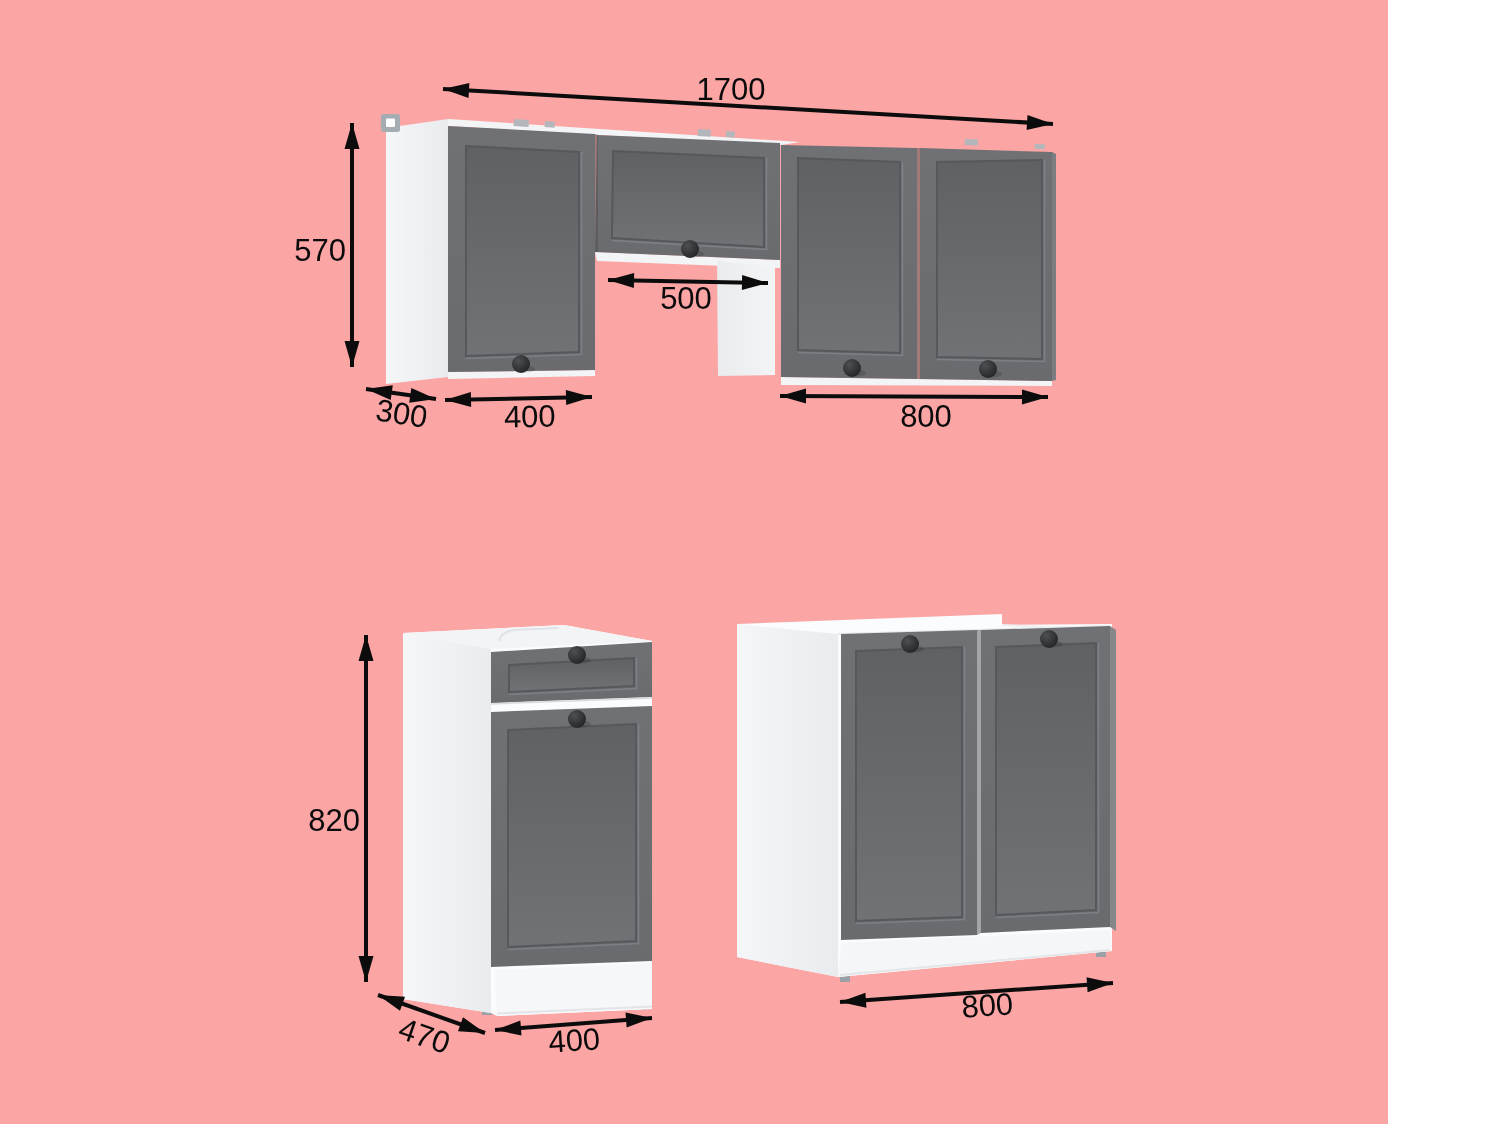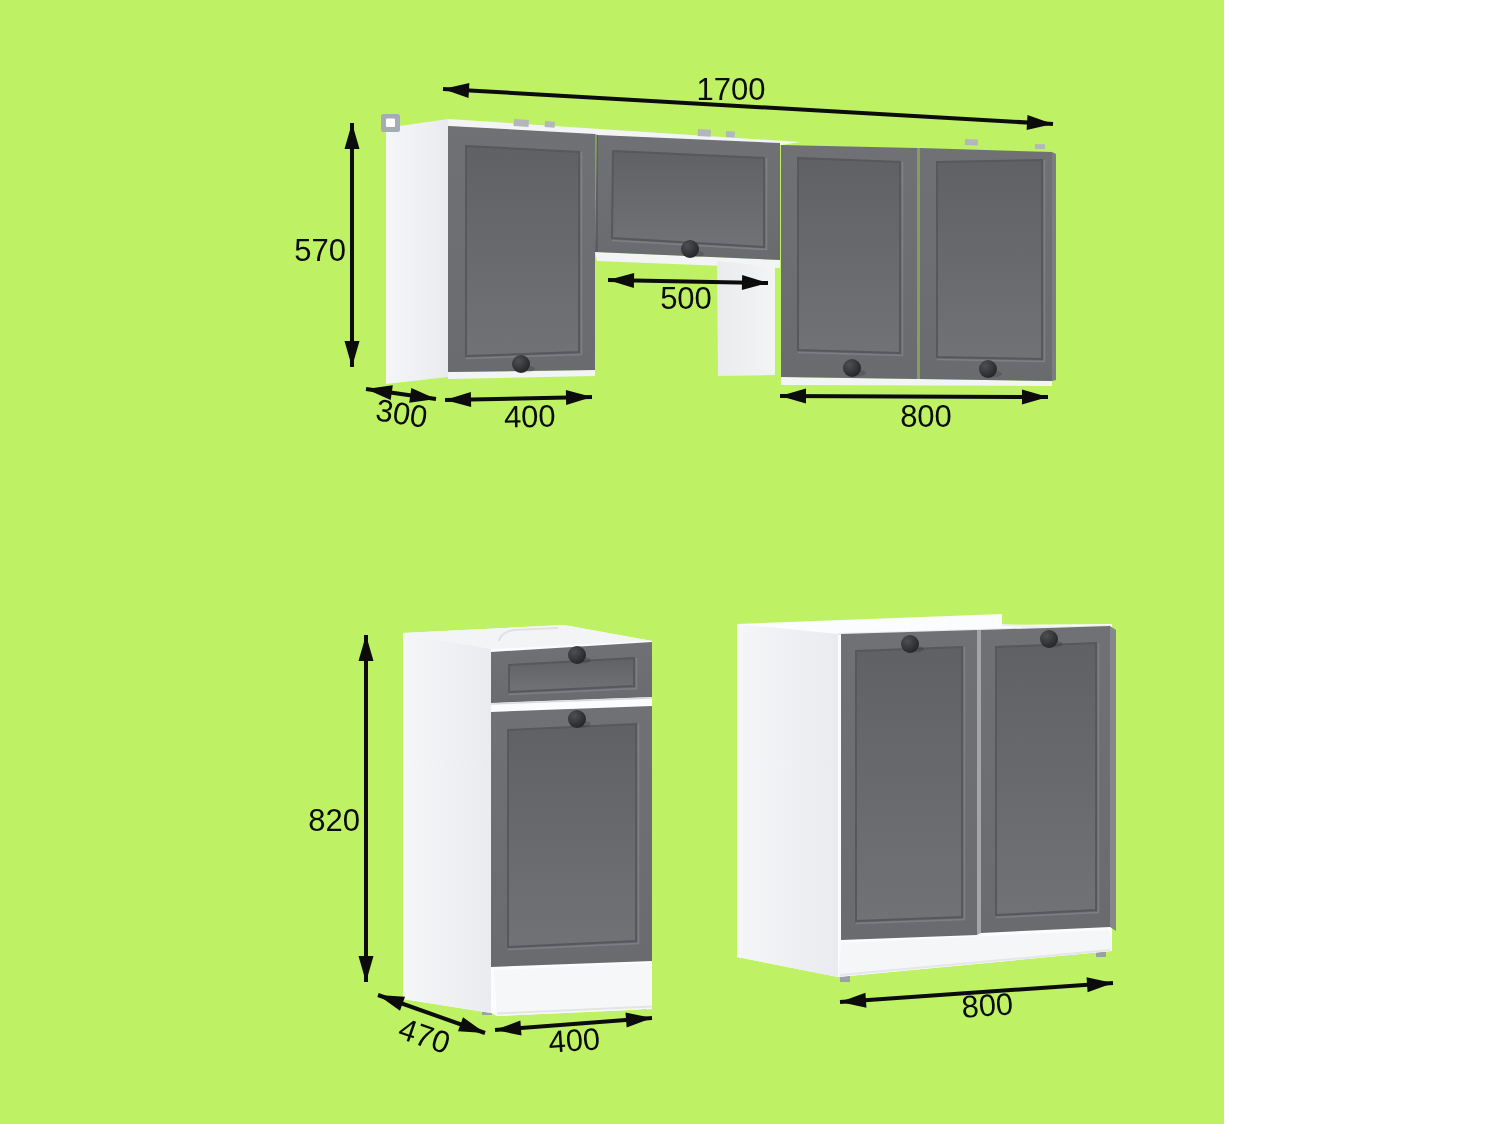--- a/index.html
+++ b/index.html
@@ -1,16 +1,16 @@
 <!DOCTYPE html>
 <html><head>
 <meta charset="utf-8">
 <style>
   html,body{margin:0;padding:0;background:#ffffff;}
-  .stage{position:relative;width:1224px;height:1124px;background:#bef264;overflow:hidden;}
+  .stage{position:relative;width:1388px;height:1124px;background:#fca5a5;overflow:hidden;}
   svg{display:block;}
   .dim-label{font-family:"Liberation Sans",sans-serif;font-size:31px;fill:#0b0b0c;}
   .shaft{stroke:#0c0c0c;stroke-width:4;fill:none;}
   .panel-dark{stroke:#56585b;stroke-width:2;}
   .bevel{stroke:#808388;stroke-width:1.6;fill:none;opacity:.85;}
   .tab{fill:#b3b7bb;}
   .strip{fill:#f3f4f6;}
   .seam{fill:#4b4d50;opacity:.5;}
 </style>
 </head>

